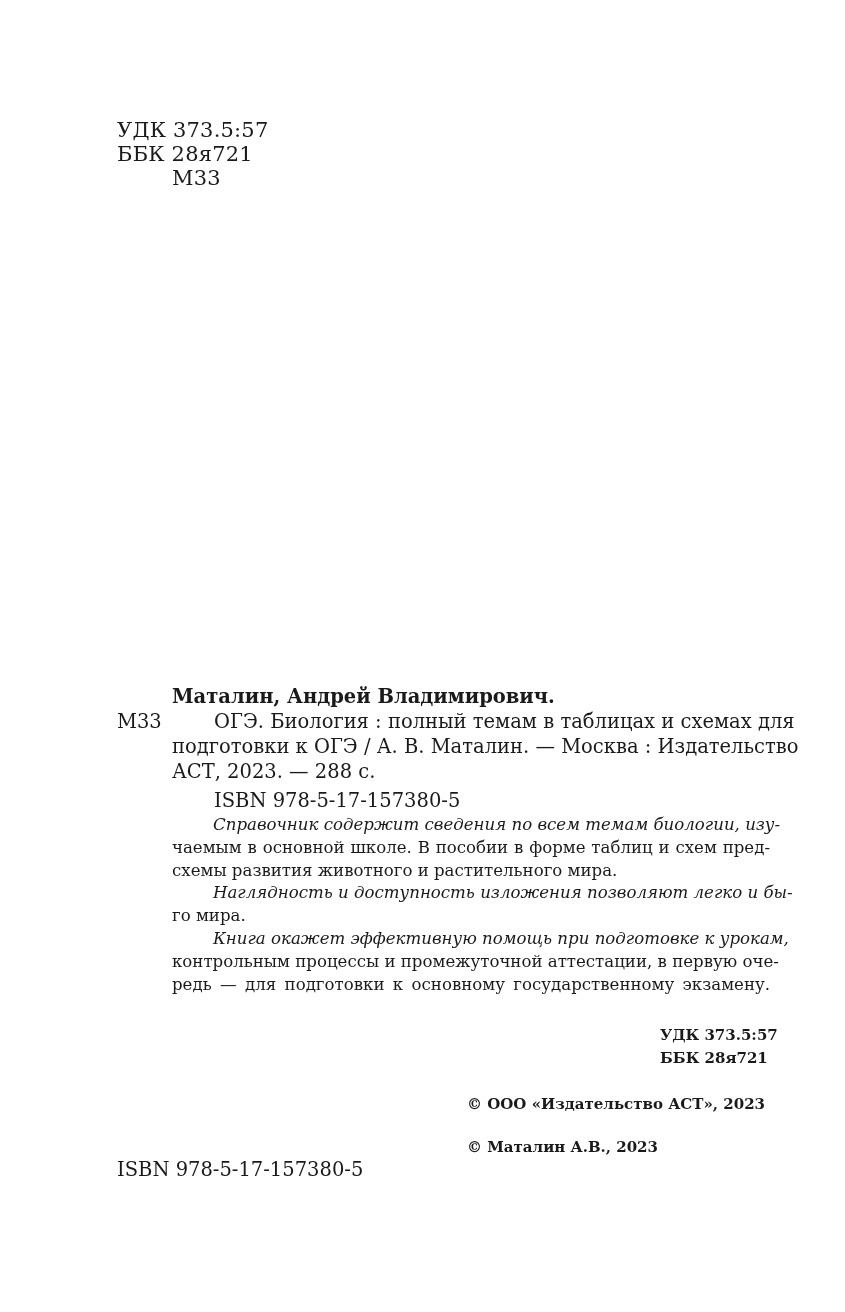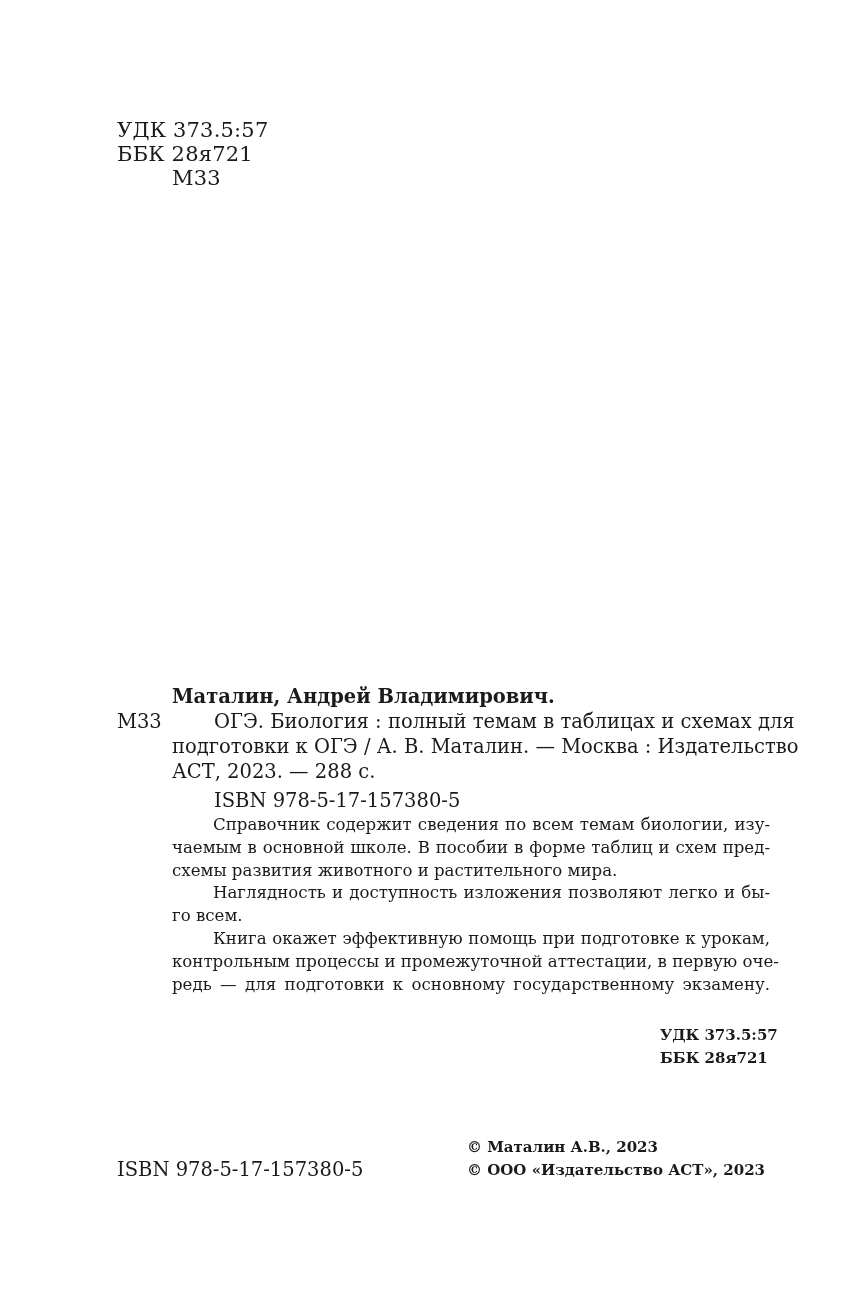--- a/index.html
+++ b/index.html
@@ -6,21 +6,21 @@
   body { width:845px; height:1312px; position:relative; overflow:hidden; color:#1a1a1a;
          font-family:"DejaVu Serif","Liberation Serif",serif; }
   .abs { position:absolute; white-space:nowrap; }
   .top { font-size:21px; line-height:24px; letter-spacing:0.2px; }
   .cat { font-size:19.5px; line-height:25px; }
   .bold { font-weight:bold; }
   .ann { position:absolute; left:172px; width:598px; font-size:16.6px; line-height:22.8px;
          text-align:justify; }
   .ann p { margin:0; text-indent:41px; }
   .ann p .l { display:block; text-align:justify; text-align-last:justify; text-indent:0; white-space:nowrap; }
-  .ann p .l.first { padding-left:41px; }
+  .ann p .l.first { padding-left:41px;font-style:italic; }
   .ann p .l.last { text-align-last:left; }
   .small-bold { font-size:15px; font-weight:bold; line-height:22px; }
 </style>
 </head>
 <body>
 
 <div class="abs top" style="left:117px; top:118px;">УДК 373.5:57</div>
 <div class="abs top" style="left:117px; top:142px;">ББК 28я721</div>
 <div class="abs top" style="left:172px; top:166px;">М33</div>
 
@@ -32,27 +32,27 @@
 <div class="abs cat" style="left:214px; top:788px;">ISBN 978-5-17-157380-5</div>
 
 <div class="ann" style="top:814px;">
   <p>
     <span class="l first">Справочник содержит сведения по всем темам биологии, изу-</span>
     <span class="l">чаемым в основной школе. В пособии в форме таблиц и схем пред-</span>
     <span class="l last">схемы развития животного и растительного мира.</span>
   </p>
   <p>
     <span class="l first">Наглядность и доступность изложения позволяют легко и бы-</span>
-    <span class="l last">го всем.</span>
+    <span class="l last">го мира.</span>
   </p>
   <p>
     <span class="l first">Книга окажет эффективную помощь при подготовке к урокам,</span>
     <span class="l">контрольным процессы и промежуточной аттестации, в первую оче-</span>
     <span class="l">редь — для подготовки к основному государственному экзамену.</span>
   </p>
 </div>
 
 <div class="abs small-bold" style="left:660px; top:1024px;">УДК 373.5:57</div>
 <div class="abs small-bold" style="left:660px; top:1047px;">ББК 28я721</div>
 
 <div class="abs" style="left:117px; top:1157px; font-size:19.5px; line-height:25px;">ISBN 978-5-17-157380-5</div>
 <div class="abs small-bold" style="left:467px; top:1136px;">© Маталин А.В., 2023</div>
-<div class="abs small-bold" style="left:467px; top:1159px;text-align:center;">© ООО «Издательство АСТ», 2023</div>
+<div class="abs small-bold" style="left:467px; top:1093px;text-align:center;">© ООО «Издательство АСТ», 2023</div>
 
 </body></html>

